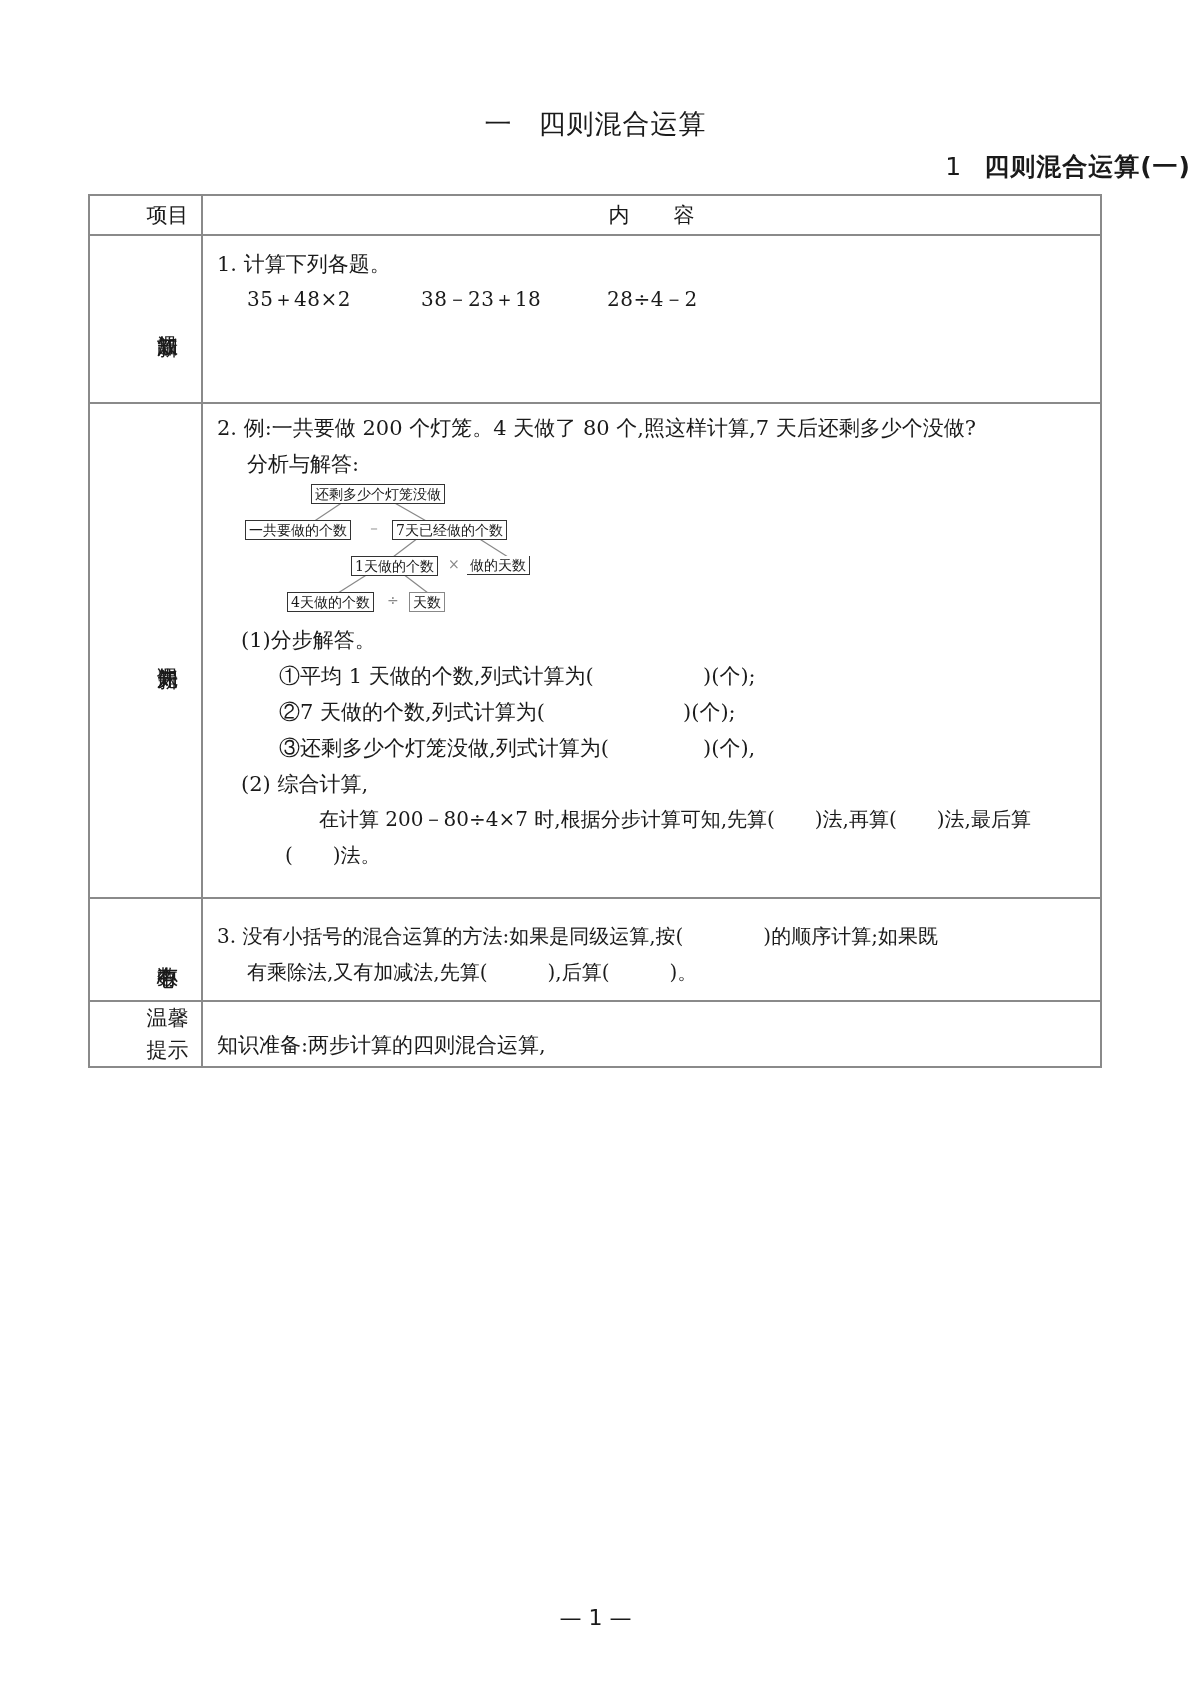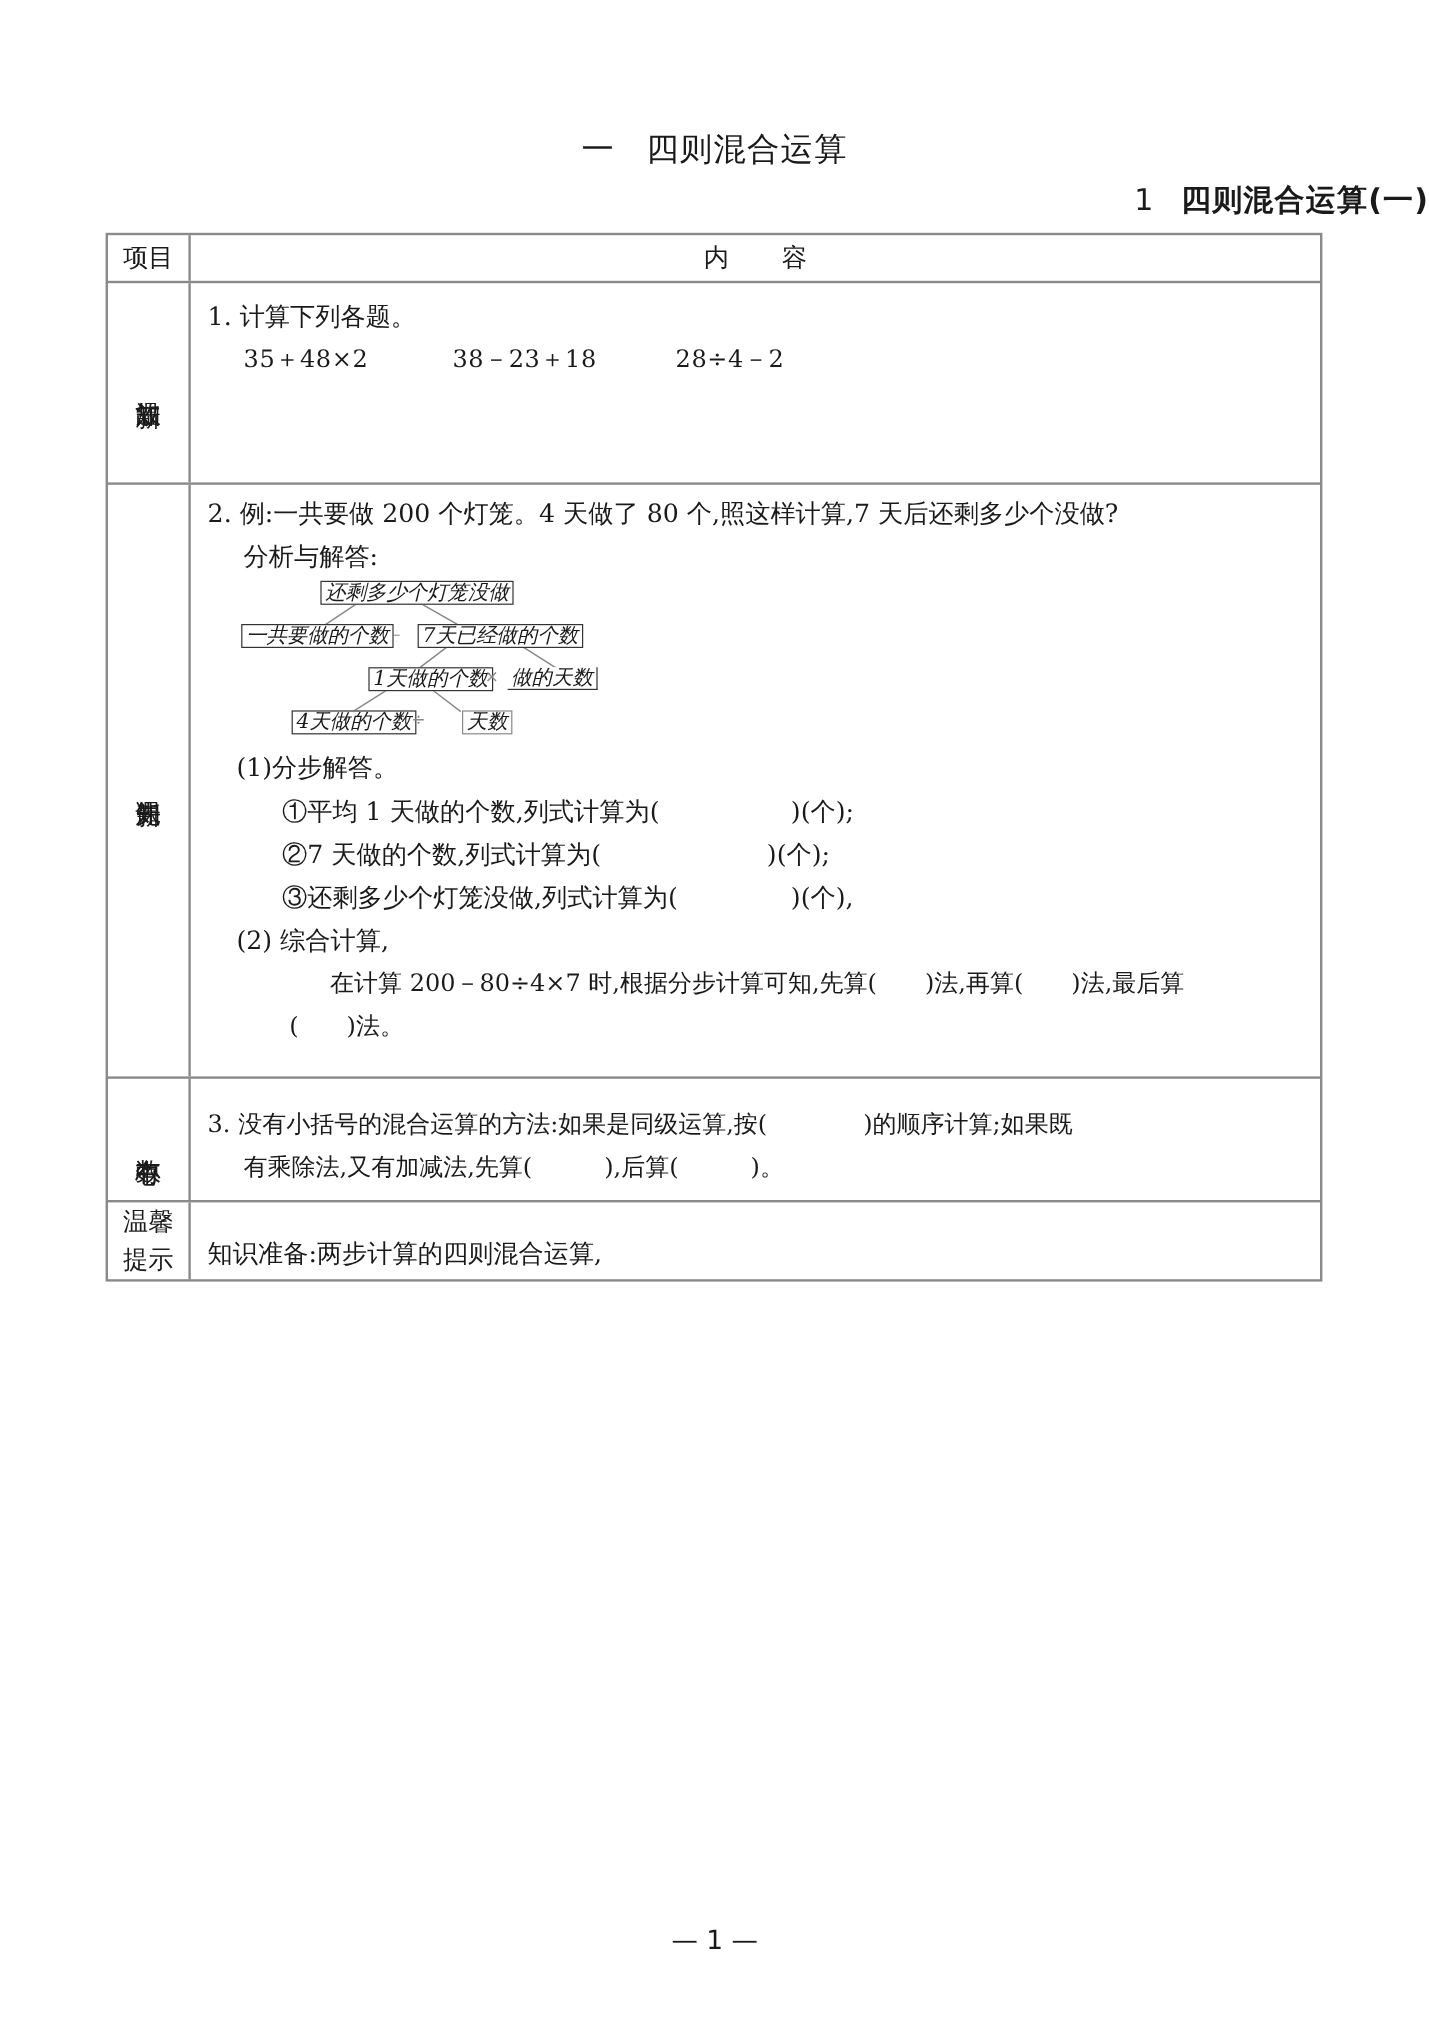--- a/index.html
+++ b/index.html
@@ -18,21 +18,21 @@
     position: absolute; top: 150px; left: 0; width: 1191px; text-align: right;
     font-family: "DejaVu Sans", "Liberation Sans", sans-serif;
     font-size: 25px; font-weight: bold; letter-spacing: 1px;
   }
   .title2 .num { margin-right: 22px; font-weight: normal; }
 
   .tbl {
     position: absolute; left: 88px; top: 194px; width: 1014px;
     border: 2px solid #8a8a8a; box-sizing: border-box;
   }
-  .row { display: flex; border-top: 2px solid #8a8a8a; box-sizing: border-box; }
+  .row { display: flex; border-top: 2px solid #8a8a8a; box-sizing: border-box; padding-left: 44px; }
   .row:first-child { border-top: none; }
   .cat {
     width: 67px; flex: 0 0 67px; border-right: 2px solid #8a8a8a;
     display: flex; align-items: center; justify-content: center;
     font-family: "DejaVu Sans", "Liberation Sans", sans-serif;
     font-size: 21px; line-height: 26px; text-align: center;
   }
   .cat.vertical { writing-mode: vertical-rl; text-orientation: upright; letter-spacing: 0px; }
   .cat.two { width: 67px; line-height: 32px; }
   .content { flex: 1; position: relative; padding: 0; }
@@ -52,23 +52,22 @@
   .r4 { height: 507px; }
   .r5 { height: 66px; }
 
   .line { position: absolute; white-space: nowrap; font-size: 21px; }
   .expr { position: absolute; white-space: nowrap; font-size: 20px; letter-spacing: 0.5px; }
 
   .tree { position: absolute; left: 40px; top: 78px; width: 300px; height: 140px; }
   .tree svg { position: absolute; left: 0; top: 0; }
   .node {
     position: absolute; border: 1.5px solid #333; background: #fff;
-    font-size: 17px; padding: 1px 3px; white-space: nowrap; line-height: 16px;
+    font-size: 14px; padding: 1px 3px; white-space: nowrap; line-height: 16px;
     font-family: "DejaVu Serif", serif;
-    font-style: italic;
   }
   .op { position: absolute; font-size: 14px; color: #888; }
 
   .footer {
     position: absolute; top: 1605px; left: 0; width: 1191px; text-align: center;
     font-family: "DejaVu Sans", "Liberation Sans", sans-serif; font-size: 22px;
   }
 </style>
 </head>
 <body>
@@ -117,21 +116,21 @@
         </svg>
         <div class="node" style="left:68px; top:2px;">还剩多少个灯笼没做</div>
         <div class="node" style="left:2px; top:38px;">一共要做的个数</div>
         <div class="op" style="left:124px; top:38px;">－</div>
         <div class="node" style="left:149px; top:38px;">7天已经做的个数</div>
         <div class="node" style="left:108px; top:74px;">1天做的个数</div>
         <div class="op" style="left:205px; top:74px;">×</div>
         <div class="node" style="left:224px; top:74px; border-left:none; border-top:none;">做的天数</div>
         <div class="node" style="left:44px; top:110px;">4天做的个数</div>
         <div class="op" style="left:144px; top:110px;">÷</div>
-        <div class="node" style="left:166px; top:110px; border-color:#888;margin-left:20px;">天数</div>
+        <div class="node" style="left:166px; top:110px; border-color:#888;">天数</div>
       </div>
 
       <div class="line" style="left:38px; top:222px;">(1)分步解答。</div>
 
       <div class="line" style="left:76px; top:258px;">①平均 1 天做的个数,列式计算为(</div>
       <div class="line" style="left:500px; top:258px;">)(个);</div>
 
       <div class="line" style="left:76px; top:294px;">②7 天做的个数,列式计算为(</div>
       <div class="line" style="left:480px; top:294px;">)(个);</div>
 

